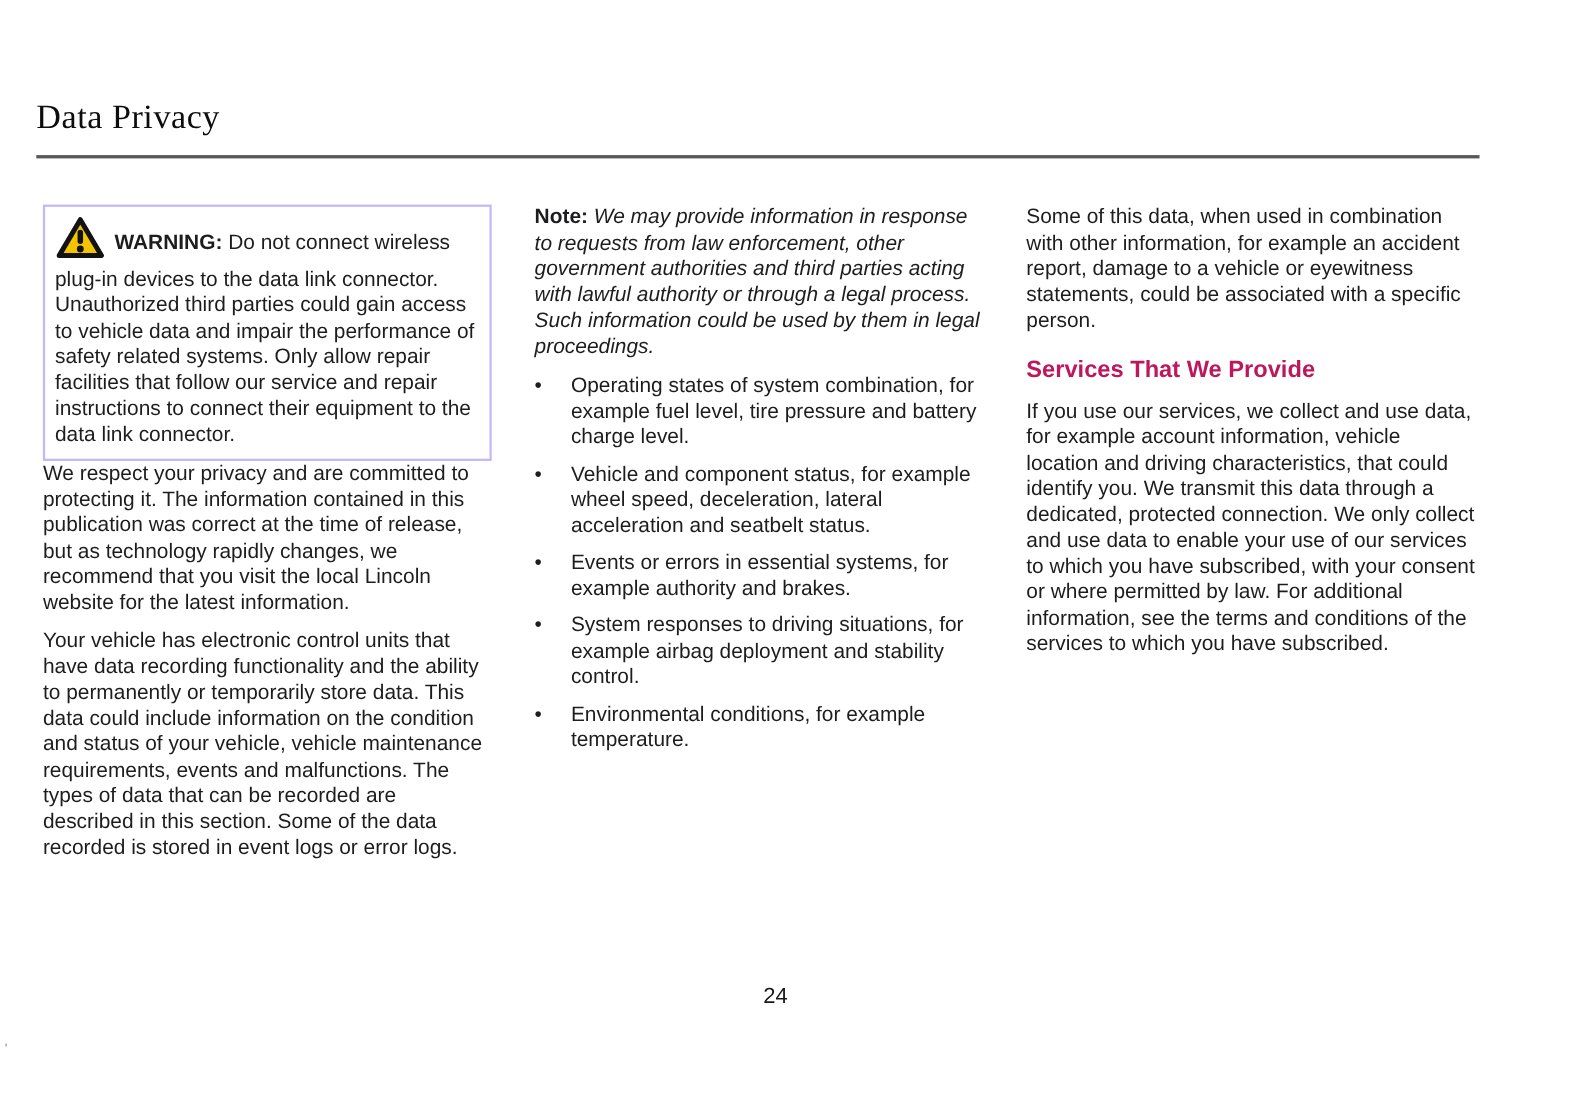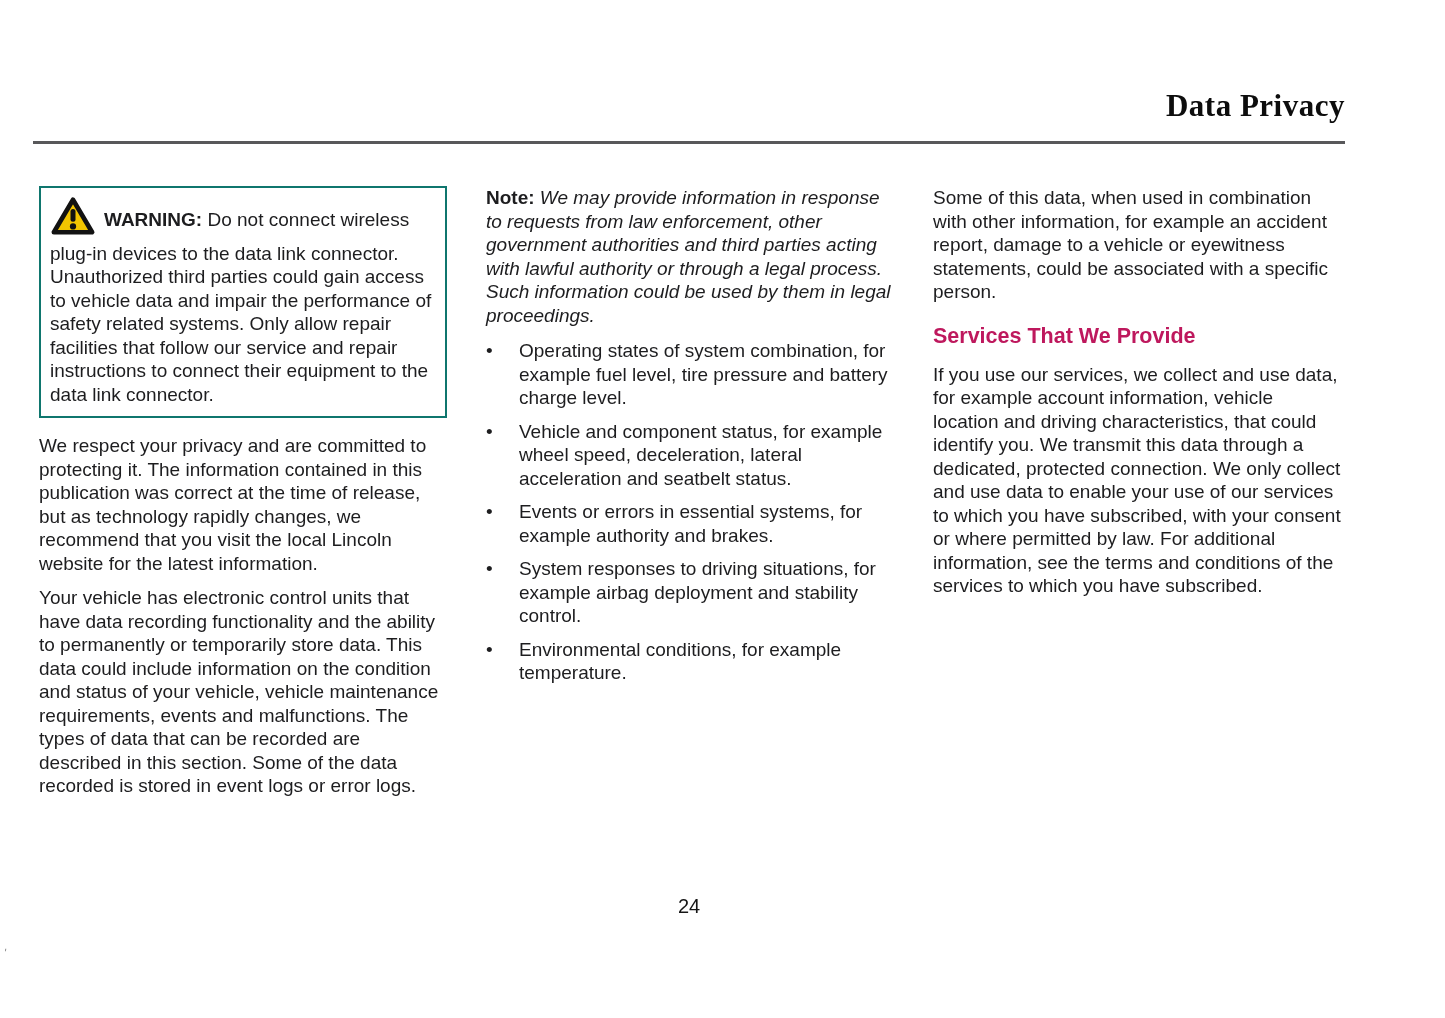--- a/index.html
+++ b/index.html
@@ -13,23 +13,23 @@
     position: relative;
     font-family: "Liberation Sans", sans-serif;
     color: #1d1d1f;
     overflow: hidden;
   }
   .page-title {
     position: absolute;
     top: 88px;
     left: 33px;
     width: 1312px;
-    text-align: right;
+    text-align: left;
     font-family: "Liberation Serif", serif;
-    font-weight: 700;
+    font-weight: 400;
     font-size: 31px;
     color: #0d0d0d;
     letter-spacing: 0.5px;
   }
   .title-rule {
     position: absolute;
     top: 141px;
     left: 33px;
     width: 1312px;
     height: 3px;
@@ -42,23 +42,22 @@
     width: 1302px;
     display: grid;
     grid-template-columns: 408px 408px 408px;
     column-gap: 39px;
     font-size: 19px;
     line-height: 23.5px;
   }
   .col { min-width: 0; }
   p { margin: 0 0 11px 0; }
   .warning-box {
-    border: 2px solid #0f766e;
+    border: 2px solid #c4b5fd;
     padding: 8px 9px 10px 9px;
-    margin-bottom: 16px;
   }
   .warning-icon-svg {
     display: inline-block;
     vertical-align: -10px;
     margin-right: 8px;
   }
   .bold { font-weight: 700; }
   .note-para { font-style: italic; margin-bottom: 12px; }
   .note-para .note-label { font-style: normal; font-weight: 700; }
   .list-intro { margin-bottom: 8px; }
@@ -73,21 +72,21 @@
   .section-heading {
     font-size: 21.5px;
     font-weight: 700;
     color: #be185d;
     margin: 19px 0 14px 0;
     line-height: 26px;
   }
   .page-number {
     position: absolute;
     top: 895px;
-    left: 33px;
+    left: 49px;
     width: 1312px;
     text-align: center;
     font-size: 20px;
     color: #161616;
   }
   .corner-mark {
     position: absolute;
     left: 4px;
     top: 946px;
     font-size: 12px;

